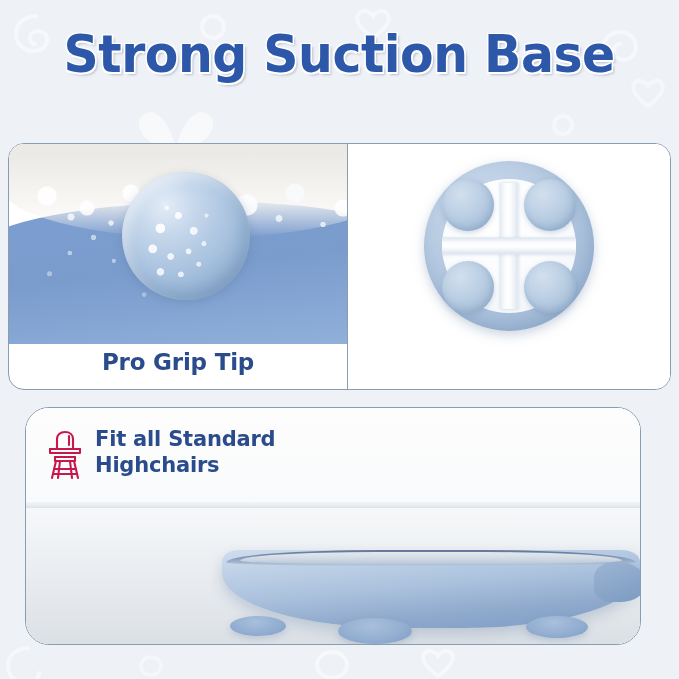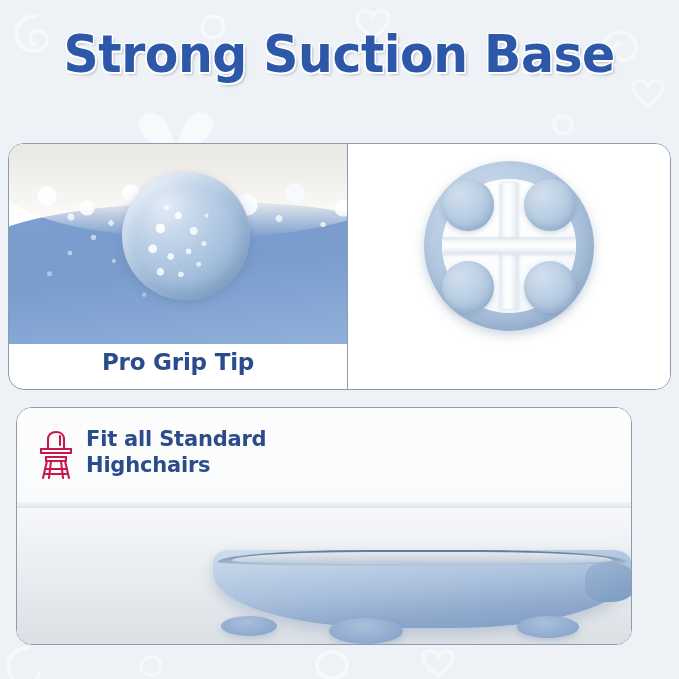--- a/index.html
+++ b/index.html
@@ -184,21 +184,21 @@
     position:absolute; width:52px; height:52px; border-radius:50%;
     background: radial-gradient(circle at 36% 30%, #d2dfee 0%, #bcd0e4 42%, #a6bed9 78%, #98b1d0 100%);
     box-shadow: inset -2px -3px 6px rgba(110,140,175,.35), 0 2px 5px rgba(110,135,170,.3);
   }
   .pad.tl { left:18px;  top:18px; }
   .pad.tr { right:18px; top:18px; }
   .pad.bl { left:18px;  bottom:18px; }
   .pad.br { right:18px; bottom:18px; }
 
   
-  #bottom-card { left: 16px; top: 407px; width: 616px; height: 238px; }
+  #bottom-card { left: 25px; top: 407px; width: 616px; height: 238px; border-radius: 24px; }
 
   .fit-row {
     position:absolute; left:20px; top:18px;
     display:flex; align-items:flex-start; gap:11px;
     z-index: 5;
   }
   .chair-icon { flex:0 0 auto; margin-top:4px; }
   .fit-text {
     font-family:"DejaVu Sans", sans-serif;
     font-size:21px; font-weight:bold; color:#2b4c8c;

